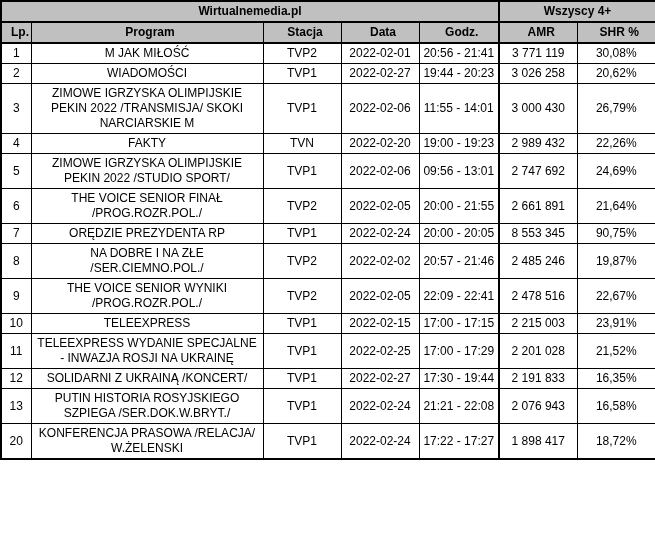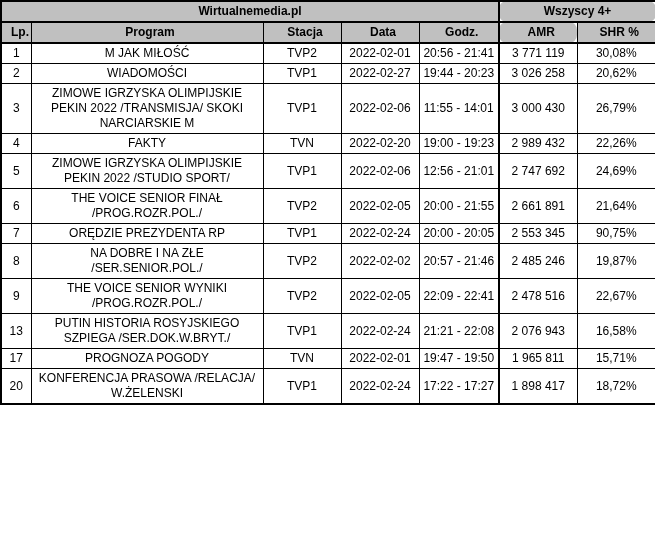--- a/index.html
+++ b/index.html
@@ -28,21 +28,21 @@
     line-height:15px;
     overflow:hidden;
   }
   thead th{
     background:var(--header-bg);
     font-weight:bold;
   }
   thead tr{height:14px;}
   thead tr:first-child th{border-bottom:2px solid var(--border);}
   thead tr:nth-child(2) th{border-bottom:2px solid var(--border);padding-left:9px;}
-  .sep-left{border-left:2px solid var(--border);border-radius:8px;}
+  .sep-left{border-left:2px solid var(--border);}
   tbody td{background:var(--cell-bg);}
 </style>
 </head>
 <body>
 
 <div class="table-wrap">
   <table>
     <colgroup>
       <col style="width:30px">
       <col style="width:232px">
@@ -102,77 +102,95 @@
           <td>2022-02-20</td>
           <td>19:00 - 19:23</td>
           <td class="sep-left">2 989 432</td>
           <td>22,26%</td>
         </tr>
         <tr>
           <td>5</td>
           <td>ZIMOWE IGRZYSKA OLIMPIJSKIE PEKIN 2022 /STUDIO SPORT/</td>
           <td>TVP1</td>
           <td>2022-02-06</td>
-          <td>12:56 - 21:01</td>
+          <td>09:56 - 13:01</td>
           <td class="sep-left">2 747 692</td>
           <td>24,69%</td>
         </tr>
         <tr>
           <td>6</td>
           <td>THE VOICE SENIOR FINAŁ /PROG.ROZR.POL./</td>
           <td>TVP2</td>
           <td>2022-02-05</td>
           <td>20:00 - 21:55</td>
           <td class="sep-left">2 661 891</td>
           <td>21,64%</td>
         </tr>
         <tr>
           <td>7</td>
           <td>ORĘDZIE PREZYDENTA RP</td>
           <td>TVP1</td>
           <td>2022-02-24</td>
           <td>20:00 - 20:05</td>
-          <td class="sep-left">2 553 345</td>
+          <td class="sep-left">8 553 345</td>
           <td>90,75%</td>
         </tr>
         <tr>
           <td>8</td>
-          <td>NA DOBRE I NA ZŁE /SER.SENIOR.POL./</td>
+          <td>NA DOBRE I NA ZŁE /SER.CIEMNO.POL./</td>
           <td>TVP2</td>
           <td>2022-02-02</td>
           <td>20:57 - 21:46</td>
           <td class="sep-left">2 485 246</td>
           <td>19,87%</td>
         </tr>
         <tr>
           <td>9</td>
           <td>THE VOICE SENIOR WYNIKI /PROG.ROZR.POL./</td>
           <td>TVP2</td>
           <td>2022-02-05</td>
           <td>22:09 - 22:41</td>
           <td class="sep-left">2 478 516</td>
           <td>22,67%</td>
         </tr>
         <tr>
+          <td>10</td>
+          <td>TELEEXPRESS</td>
+          <td>TVP1</td>
+          <td>2022-02-15</td>
+          <td>17:00 - 17:15</td>
+          <td class="sep-left">2 215 003</td>
+          <td>23,91%</td>
+        </tr>
+        <tr>
+          <td>11</td>
+          <td>TELEEXPRESS WYDANIE SPECJALNE - INWAZJA ROSJI NA UKRAINĘ</td>
+          <td>TVP1</td>
+          <td>2022-02-25</td>
+          <td>17:00 - 17:29</td>
+          <td class="sep-left">2 201 028</td>
+          <td>21,52%</td>
+        </tr>
+        <tr>
+          <td>12</td>
+          <td>SOLIDARNI Z UKRAINĄ /KONCERT/</td>
+          <td>TVP1</td>
+          <td>2022-02-27</td>
+          <td>17:30 - 19:44</td>
+          <td class="sep-left">2 191 833</td>
+          <td>16,35%</td>
+        </tr>
+        <tr>
           <td>13</td>
           <td>PUTIN HISTORIA ROSYJSKIEGO SZPIEGA /SER.DOK.W.BRYT./</td>
           <td>TVP1</td>
           <td>2022-02-24</td>
           <td>21:21 - 22:08</td>
           <td class="sep-left">2 076 943</td>
           <td>16,58%</td>
-        </tr>
-        <tr>
-          <td>17</td>
-          <td>PROGNOZA POGODY</td>
-          <td>TVN</td>
-          <td>2022-02-01</td>
-          <td>19:47 - 19:50</td>
-          <td class="sep-left">1 965 811</td>
-          <td>15,71%</td>
         </tr>
         <tr>
           <td>20</td>
           <td>KONFERENCJA PRASOWA /RELACJA/ W.ŻELENSKI</td>
           <td>TVP1</td>
           <td>2022-02-24</td>
           <td>17:22 - 17:27</td>
           <td class="sep-left">1 898 417</td>
           <td>18,72%</td>
         </tr>

